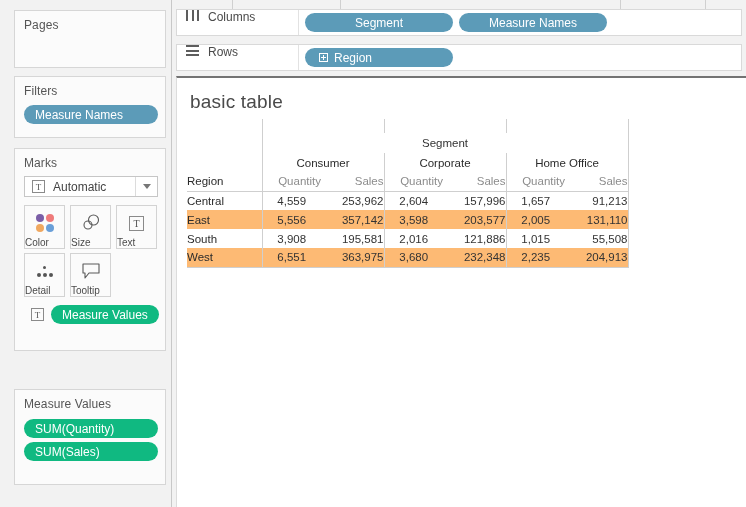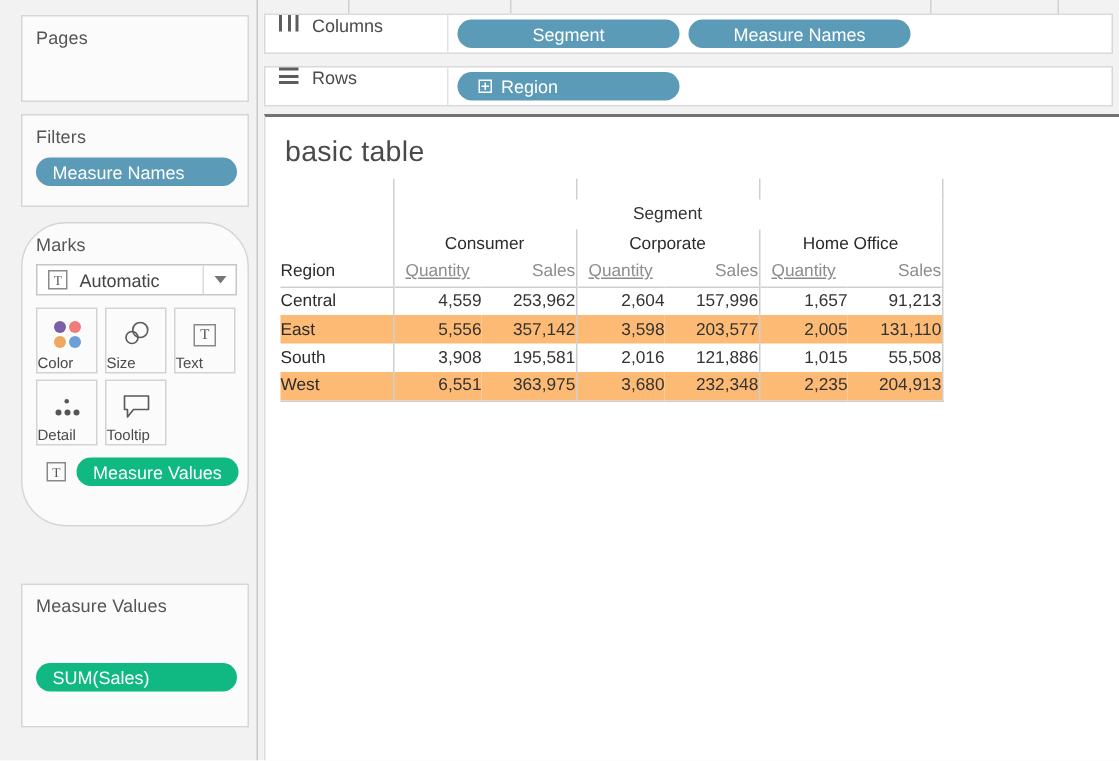--- a/index.html
+++ b/index.html
@@ -41,21 +41,21 @@
   }
   .card-title {
     font-size: 12px;
     color: #555555;
     padding: 7px 0 0 9px;
     letter-spacing: .1px;
   }
 
   #card-pages { top: 10px; height: 58px; }
   #card-filters { top: 76px; height: 62px; }
-  #card-marks { top: 148px; height: 203px; border-radius: 30px; }
+  #card-marks { top: 148px; height: 203px; }
   #card-measure-values { top: 389px; height: 96px; }
 
   
   .pill {
     display: inline-flex;
     align-items: center;
     height: 19px;
     border-radius: 10px;
     color: #ffffff;
     font-size: 12px;
@@ -258,34 +258,34 @@
   }
   .grp-left { border-left: 1px solid #cfcfcf; }
   .grp-right { border-right: 1px solid #cfcfcf; }
 
   .fld-name {
     color: #8c8c8c;
     font-size: 11.5px;
     padding-right: 5px;
     text-align: right;
   }
-  .fld-name.q { text-align: center; text-decoration: underline; }
+  .fld-name.q { text-align: right; }
   .row-hdr-name {
     color: #2b2b2b; font-weight: 600; font-size: 11.5px; padding-left: 3px;
   }
   .region-cell {
     color: #2b2b2b; font-weight: 600; font-size: 11.5px; padding-left: 3px;
   }
   .num {
     text-align: right;
     padding-right: 6px;
     color: #333333;
     font-size: 11.5px;
   }
-  .sep-l { border-left: 1px solid #cfcfcf; }
+  .sep-l { border-left: 1px solid #cfcfcf; text-align: center; }
   .sep-r { border-right: 1px solid #cfcfcf; }
   .band { background: #fdba74; }
   .hdr-underline td { border-bottom: 1px solid #cfcfcf; }
   .last-row td { border-bottom: 1px solid #cfcfcf; }
 </style>
 </head>
 <body>
 
 <div id="app">
 
@@ -372,20 +372,23 @@
       <div id="marks-measure-values">
         <span class="t-glyph">T</span>
         <span class="pill pill-green">
           <span>Measure Values</span>
         </span>
       </div>
     </div>
 
     <div class="card" id="card-measure-values">
       <div class="card-title">Measure Values</div>
+      <div class="pill pill-green mv-pill" id="mv-pill-0">
+        <span>SUM(Quantity)</span>
+      </div>
       <div class="pill pill-green mv-pill" id="mv-pill-1">
         <span>SUM(Sales)</span>
       </div>
     </div>
   </div>
 
   <div class="shelf" id="shelf-columns">
     <div class="shelf-label-box">
       <span class="shelf-icon cols">
           <i></i>

